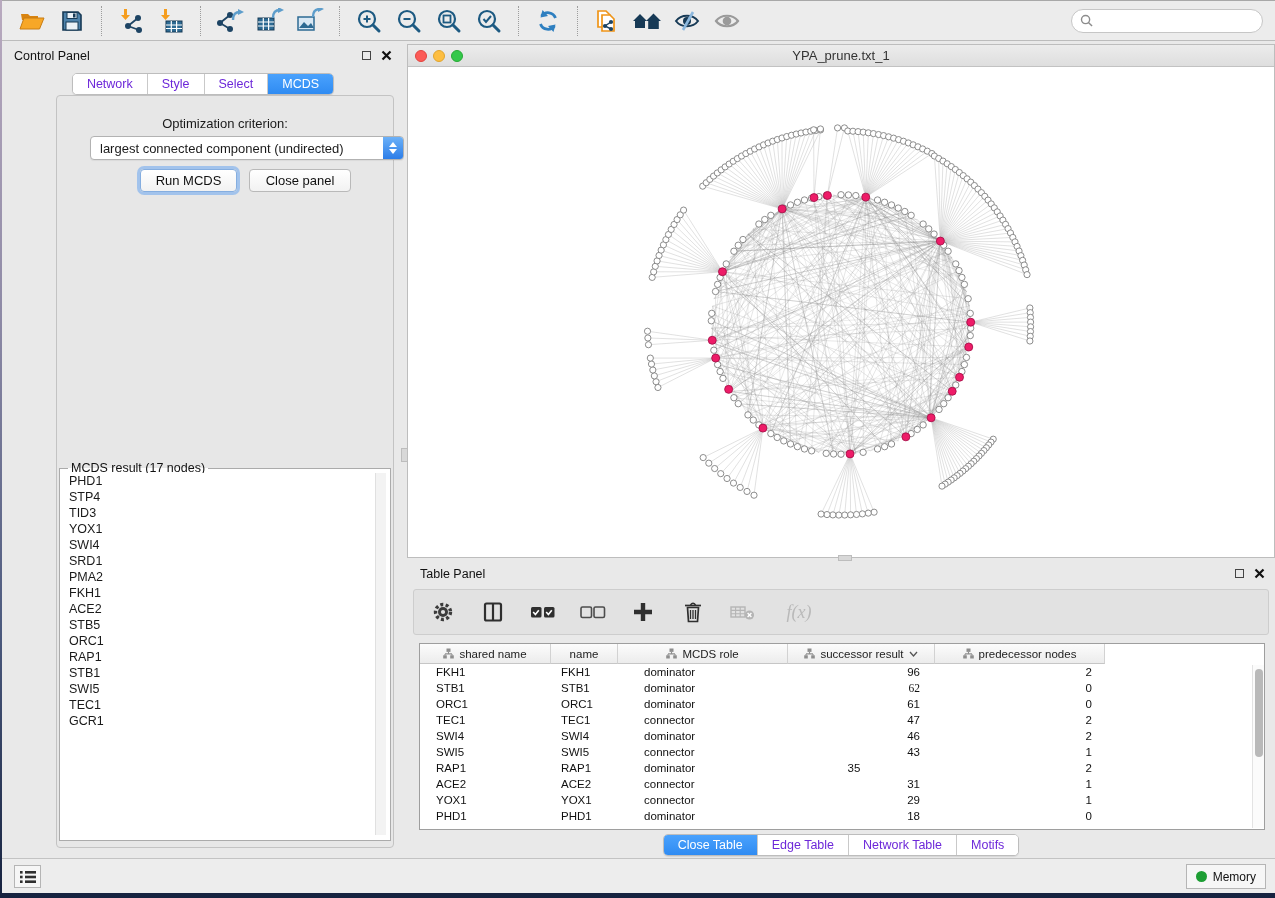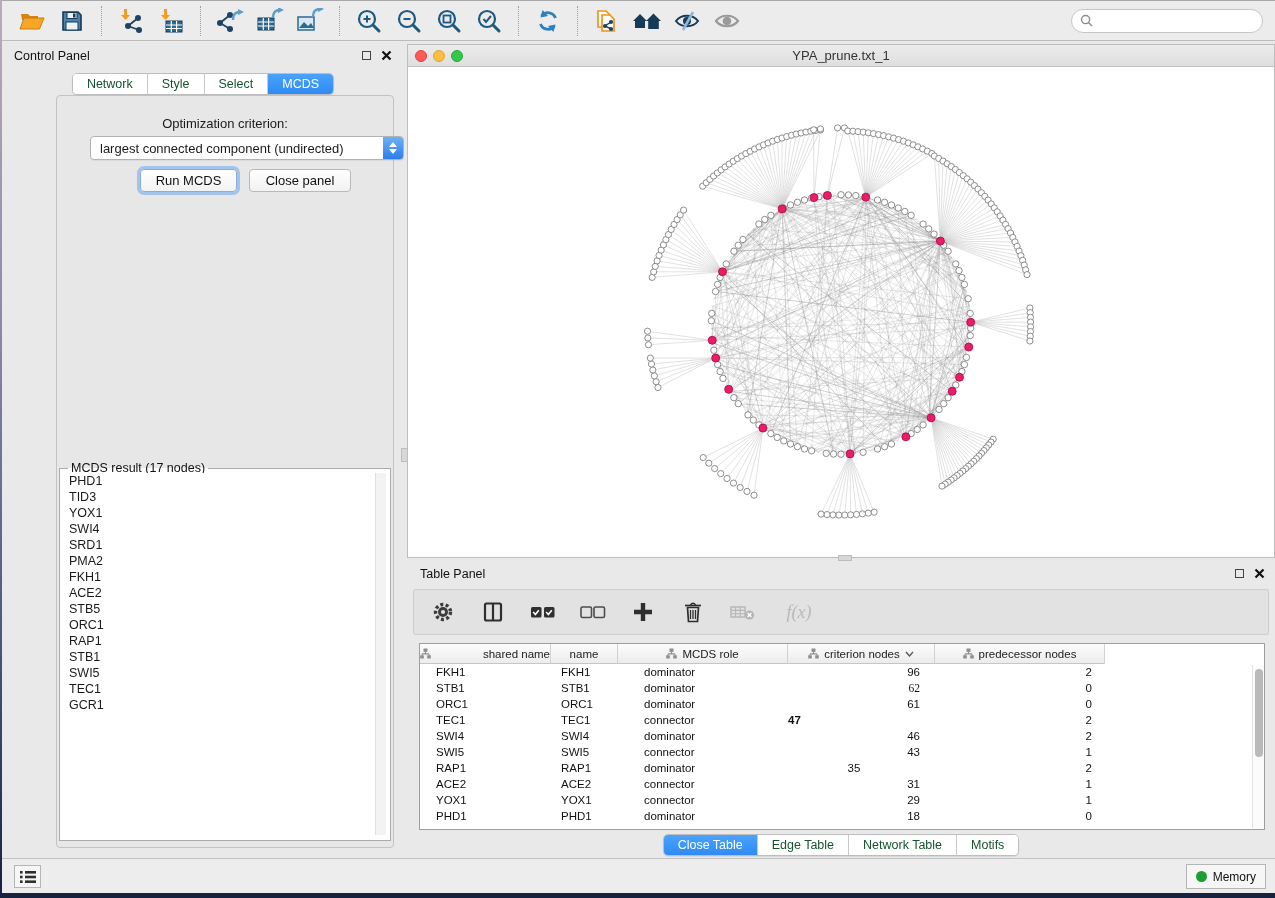--- a/index.html
+++ b/index.html
@@ -26,21 +26,21 @@
   
   .content { position:absolute; top:41px; bottom:35px; left:0; right:0; background:#e9e9e9; }
 
   
   .control-panel { position:absolute; left:4px; top:3px; width:394px; bottom:2px; }
   .panel-title { position:absolute; left:8px; top:5px; font-size:12.5px; color:#111; }
   .panel-icons { position:absolute; right:8px; top:6px; display:flex; gap:10px; align-items:center; }
   .cp-tabs { position:absolute; left:0; right:0; top:29px; display:flex; justify-content:center; }
   .seg { display:inline-flex; border-radius:5px; overflow:hidden; border:1px solid #bdbdbd; background:#fff;
     box-shadow:0 1px 1px rgba(0,0,0,.08); }
-  .seg .segtab { font-size:12.5px; padding:3px 14px; background:#fff; color:#14532d; border:none;
+  .seg .segtab { font-size:12.5px; padding:3px 14px; background:#fff; color:#6d28d9; border:none;
     border-left:1px solid #c9c9c9; cursor:pointer; font-family:"Liberation Sans",sans-serif; }
   .seg .segtab:first-child { border-left:none; }
   .seg .segtab.active { background:linear-gradient(#4aa2fd,#2f8bf2); color:#fff; }
   .cp-pane { position:absolute; left:6px; right:6px; top:51px; bottom:8px;
     border:1px solid #c3c3c3; border-radius:4px; background:#e7e7e7;margin-left:44px; }
   .opt-label { position:absolute; top:20px; left:0; right:0; text-align:center; font-size:13px; }
   .dropdown { position:absolute; left:33px; top:40px; width:314px; height:24px; background:#fff;
     border:1px solid #b2b2b2; border-radius:4px; display:flex; align-items:center; cursor:pointer;
     box-shadow:0 1px 1px rgba(0,0,0,.06); }
   .dropdown .dval { flex:1; font-size:13px; padding-left:9px; white-space:nowrap; overflow:hidden; }
@@ -293,20 +293,21 @@
               </span>
         </div>
         <div class="btn-row">
           <button class="pbtn run">Run MCDS</button>
           <button class="pbtn closep">Close panel</button>
         </div>
         <div class="result-group">
           <span class="result-legend">MCDS result (17 nodes)</span>
           <div class="result-list" id="result-list">
                 <div class="item">PHD1</div>
+                <div class="item">STP4</div>
                 <div class="item">TID3</div>
                 <div class="item">YOX1</div>
                 <div class="item">SWI4</div>
                 <div class="item">SRD1</div>
                 <div class="item">PMA2</div>
                 <div class="item">FKH1</div>
                 <div class="item">ACE2</div>
                 <div class="item">STB5</div>
                 <div class="item">ORC1</div>
                 <div class="item">RAP1</div>
@@ -1164,21 +1165,21 @@
             <path d="M17.6 10.1 l3.8 3.8 M21.4 10.1 l-3.8 3.8" stroke="#fff" stroke-width="1.4"></path>
           </svg>
         </button>
         <button class="tico" style="width:38px">
           <span class="fx">f(x)</span>
         </button>
       </div>
 
       <div class="tgrid">
         <div class="thead" id="thead">
-              <div class="th" style="width: 131px; justify-content: space-between;">
+              <div class="th" style="width: 131px;">
                 <svg width="11" height="11" viewBox="0 0 11 11">
                   <rect x="3.5" y="0.5" width="4" height="3.4" fill="#8e8e8e"></rect>
                   <path d="M5.5 3.9 v2 M2 5.9 h7 M2 5.9 v1.6 M9 5.9 v1.6" stroke="#8e8e8e" stroke-width="1.1" fill="none"></path>
                   <rect x="0.2" y="7.3" width="3.6" height="3.2" fill="#8e8e8e"></rect>
                   <rect x="7.2" y="7.3" width="3.6" height="3.2" fill="#8e8e8e"></rect>
                 </svg>
                 <span>shared name</span>
               </div>
               <div class="th" style="width: 67px;">
                 <span>name</span>
@@ -1192,21 +1193,21 @@
                 </svg>
                 <span>MCDS role</span>
               </div>
               <div class="th" style="width: 147px;">
                 <svg width="11" height="11" viewBox="0 0 11 11">
                   <rect x="3.5" y="0.5" width="4" height="3.4" fill="#8e8e8e"></rect>
                   <path d="M5.5 3.9 v2 M2 5.9 h7 M2 5.9 v1.6 M9 5.9 v1.6" stroke="#8e8e8e" stroke-width="1.1" fill="none"></path>
                   <rect x="0.2" y="7.3" width="3.6" height="3.2" fill="#8e8e8e"></rect>
                   <rect x="7.2" y="7.3" width="3.6" height="3.2" fill="#8e8e8e"></rect>
                 </svg>
-                <span>criterion nodes</span>
+                <span>successor result</span>
                 <svg width="9" height="6" viewBox="0 0 9 6">
                   <path d="M1 1 L4.5 5 L8 1" fill="none" stroke="#555" stroke-width="1.3"></path>
                 </svg>
               </div>
               <div class="th" style="width: 170px;">
                 <svg width="11" height="11" viewBox="0 0 11 11">
                   <rect x="3.5" y="0.5" width="4" height="3.4" fill="#8e8e8e"></rect>
                   <path d="M5.5 3.9 v2 M2 5.9 h7 M2 5.9 v1.6 M9 5.9 v1.6" stroke="#8e8e8e" stroke-width="1.1" fill="none"></path>
                   <rect x="0.2" y="7.3" width="3.6" height="3.2" fill="#8e8e8e"></rect>
                   <rect x="7.2" y="7.3" width="3.6" height="3.2" fill="#8e8e8e"></rect>
@@ -1233,21 +1234,21 @@
                 <div class="td" style="width: 131px; padding-left: 16px;">ORC1</div>
                 <div class="td" style="width: 67px; padding-left: 10px;">ORC1</div>
                 <div class="td" style="width: 170px; padding-left: 26px;">dominator</div>
                 <div class="td" style="width: 147px; text-align: right; padding-right: 15px;">61</div>
                 <div class="td" style="width: 170px; text-align: right; padding-right: 13px;">0</div>
               </div>
               <div class="trow">
                 <div class="td" style="width: 131px; padding-left: 16px;">TEC1</div>
                 <div class="td" style="width: 67px; padding-left: 10px;">TEC1</div>
                 <div class="td" style="width: 170px; padding-left: 26px;">connector</div>
-                <div class="td" style="width: 147px; text-align: left; padding-right: 15px; font-weight: bold;">47</div>
+                <div class="td" style="width: 147px; text-align: right; padding-right: 15px;">47</div>
                 <div class="td" style="width: 170px; text-align: right; padding-right: 13px;">2</div>
               </div>
               <div class="trow">
                 <div class="td" style="width: 131px; padding-left: 16px;">SWI4</div>
                 <div class="td" style="width: 67px; padding-left: 10px;">SWI4</div>
                 <div class="td" style="width: 170px; padding-left: 26px;">dominator</div>
                 <div class="td" style="width: 147px; text-align: right; padding-right: 15px;">46</div>
                 <div class="td" style="width: 170px; text-align: right; padding-right: 13px;">2</div>
               </div>
               <div class="trow">

